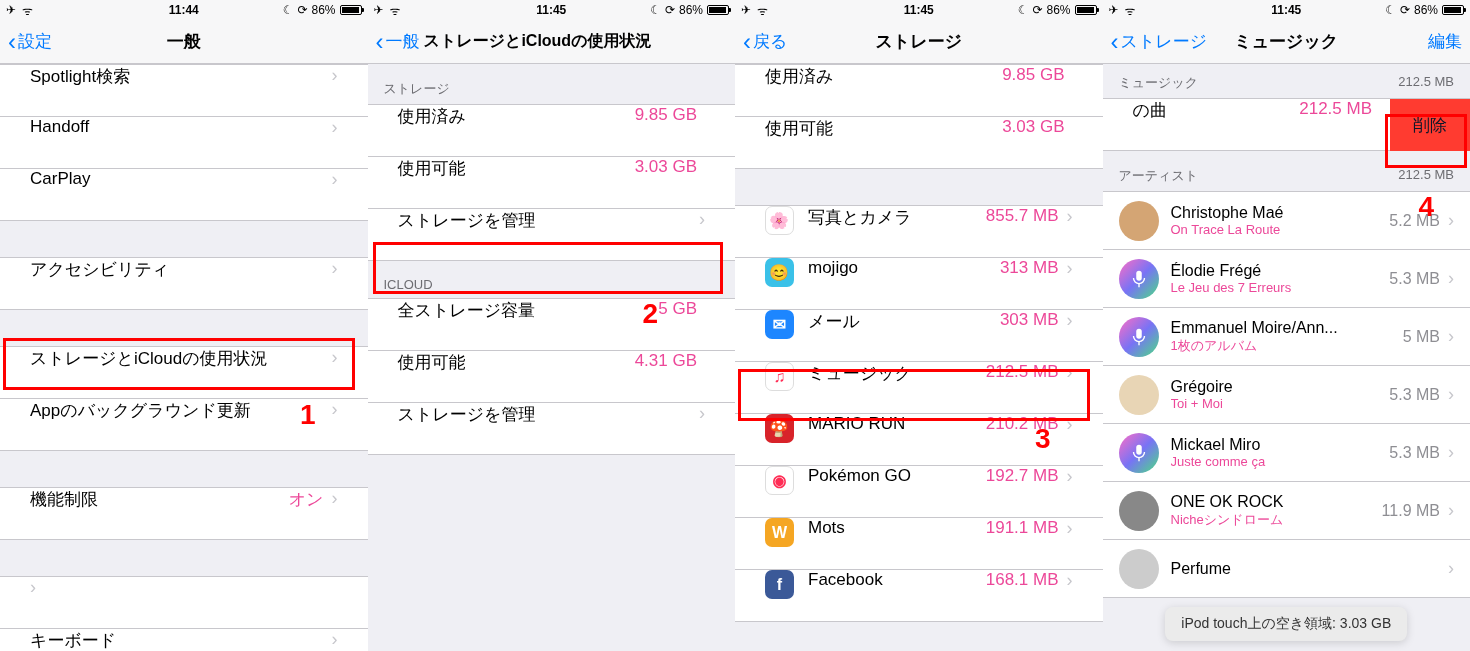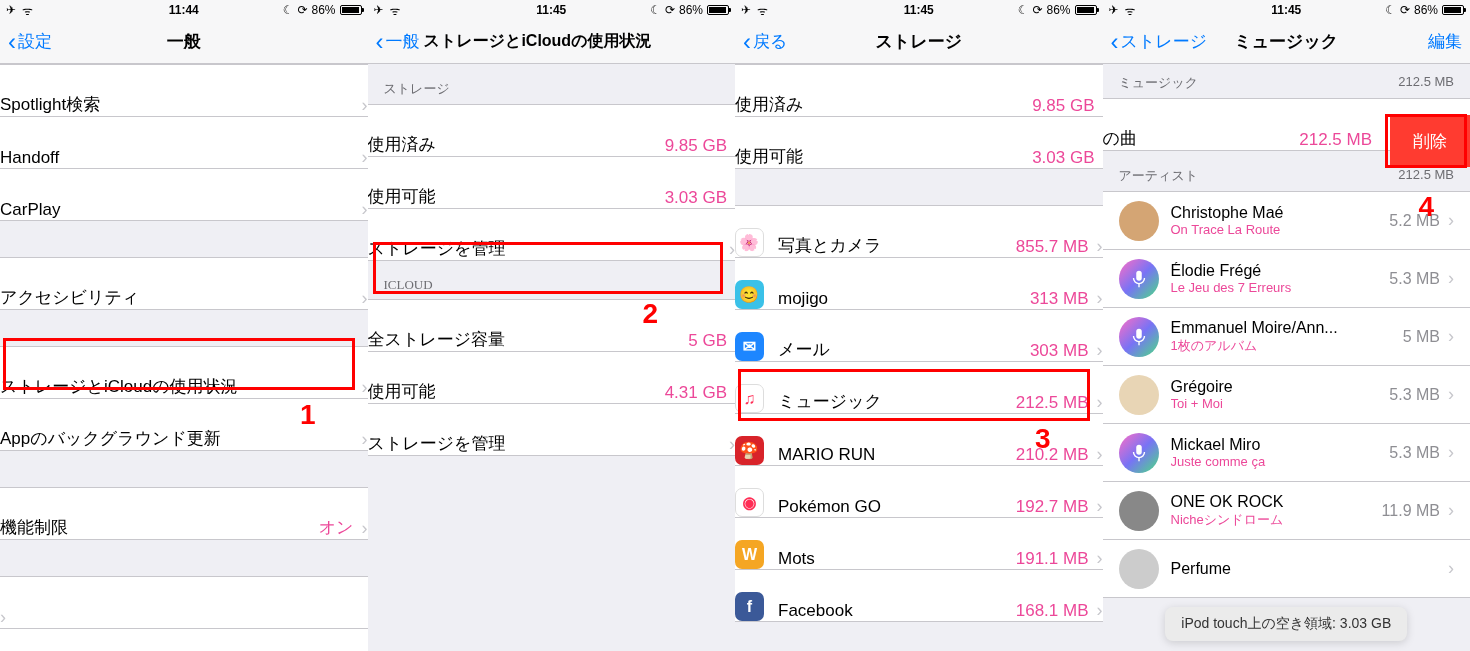--- a/index.html
+++ b/index.html
@@ -10,40 +10,40 @@
 .sb-right { display: flex; gap: 4px; align-items: center; }
 .sb-time { position: absolute; left: 50%; transform: translateX(-50%); font-weight: 600; }
 .navbar { height: 44px; background: #f7f7f8; display: flex; align-items: center; position: relative; border-bottom: 0.5px solid #c8c7cc; padding: 0 8px; }
 .nav-back { color: #007aff; font-size: 17px; display: flex; align-items: center; cursor: pointer; }
 .nav-back .chev { font-size: 24px; line-height: 1; margin-right: 2px; }
 .nav-title { position: absolute; left: 50%; transform: translateX(-50%); font-size: 17px; font-weight: 600; color: #000; white-space: nowrap; }
 .nav-title.long { font-size: 16px; }
 .nav-right { margin-left: auto; color: #007aff; font-size: 17px; cursor: pointer; }
 .content { background: #efeff4; }
 .section-header { padding: 16px 16px 6px; font-size: 13px; color: #6d6d72; text-transform: none; display: flex; justify-content: space-between; }
-.cell { background: #fff; height: 52px; display: flex; align-items: flex-end; padding: 0 0; border-bottom: 0.5px solid #c8c7cc; position: relative; }
+.cell { background: #fff; height: 52px; display: flex; align-items: flex-start; padding: 0 30px; border-bottom: 0.5px solid #c8c7cc; position: relative; }
 .cell:first-of-type-in-group { border-top: 0.5px solid #c8c7cc; }
 .group { border-top: 0.5px solid #c8c7cc; }
 .cell-label { font-size: 17px; color: #000; flex: 1; }
 .cell-value { font-size: 17px; color: #ec4899; margin-right: 8px; }
 .cell-chevron { color: #c7c7cc; font-size: 18px; }
 .cell-icon { width: 29px; height: 29px; border-radius: 7px; margin-right: 14px; display: flex; align-items: center; justify-content: center; font-size: 16px; color: #fff; font-weight: bold; flex-shrink: 0; }
 .gap { height: 36px; }
 .highlight-box { position: absolute; border: 3px solid #ff0000; pointer-events: none; z-index: 10; }
 .num-label { position: absolute; color: #ff0000; font-size: 28px; font-weight: bold; z-index: 11; }
 
 
 .artist-cell { background: #fff; height: 58px; display: flex; align-items: center; padding: 0 16px; border-bottom: 0.5px solid #c8c7cc; }
 .artist-avatar { width: 40px; height: 40px; border-radius: 50%; margin-right: 12px; flex-shrink: 0; background: #ddd; display: flex; align-items: center; justify-content: center; overflow: hidden; }
 .artist-info { flex: 1; display: flex; flex-direction: column; justify-content: center; overflow: hidden; }
 .artist-name { font-size: 16px; color: #000; white-space: nowrap; overflow: hidden; text-overflow: ellipsis; }
 .artist-sub { font-size: 13px; color: #ec4899; white-space: nowrap; overflow: hidden; text-overflow: ellipsis; }
 .artist-size { font-size: 16px; color: #8e8e93; margin-right: 8px; }
 
-.delete-btn { position: absolute; right: 0; top: 16px; height: 52px; width: 80px; background: #ff3b30; color: #ffffff; display: flex; align-items: center; justify-content: center; font-size: 17px; }
+.delete-btn { position: absolute; right: 0; top: 0; height: 52px; width: 80px; background: #ff3b30; color: #0f172a; display: flex; align-items: center; justify-content: center; font-size: 17px; }
 
 .toast { position: absolute; bottom: 10px; left: 50%; transform: translateX(-50%); background: #ebebeb; border-radius: 8px; padding: 8px 16px; font-size: 14px; color: #333; box-shadow: 0 2px 8px rgba(0,0,0,0.15); white-space: nowrap; }
 
 
 .ico-airplane::before { content: "✈"; }
 .ico-moon::before { content: "☾"; }
 .ico-battery { display:inline-block; width:22px; height:10px; border:1px solid #000; border-radius:2px; position:relative; }
 .ico-battery::after { content:""; position:absolute; right:-3px; top:2px; width:2px; height:4px; background:#000; border-radius:0 1px 1px 0;}
 .ico-battery .fill { position:absolute; left:1px; top:1px; bottom:1px; width:85%; background:#000; }
 
@@ -167,21 +167,21 @@
         </div>
       <div class="cell nochev">
           <span class="cell-label">使用可能</span>
           <span class="cell-value">3.03 GB</span>
         </div>
       <div class="cell">
           <span class="cell-label">ストレージを管理</span>
           <span class="cell-chevron">›</span>
         </div>
     </div>
-    <div class="section-header" style="font-family:Liberation Serif, serif;">
+    <div class="section-header" style="">
         <span>ICLOUD</span>
       </div>
     <div class="group">
       <div class="cell nochev">
           <span class="cell-label">全ストレージ容量</span>
           <span class="cell-value">5 GB</span>
         </div>
       <div class="cell nochev">
           <span class="cell-label">使用可能</span>
           <span class="cell-value">4.31 GB</span>

